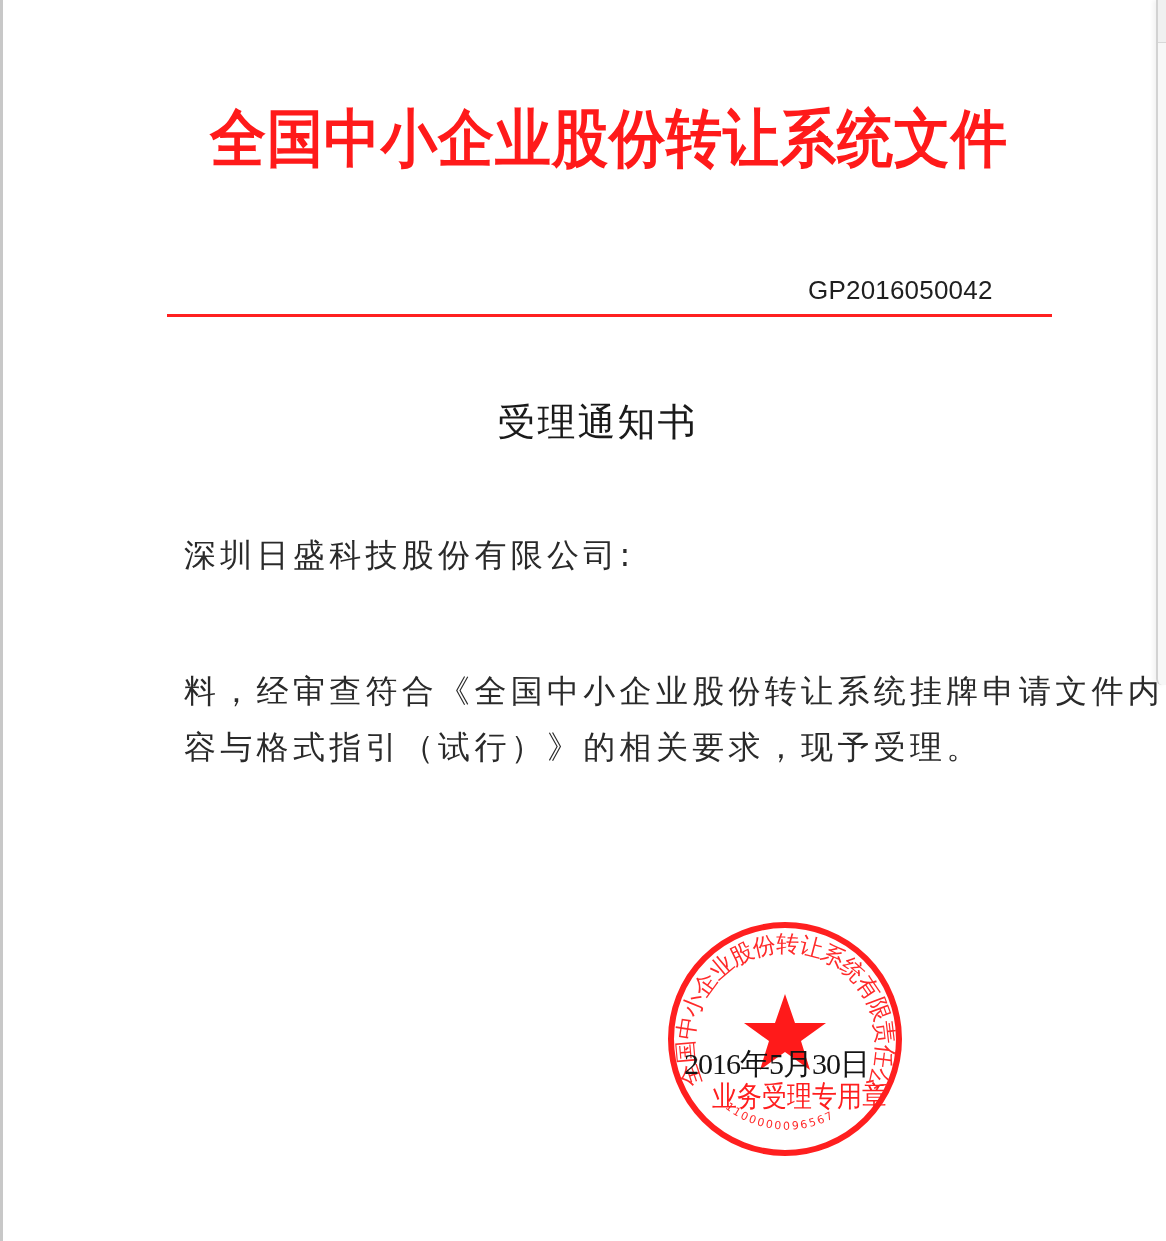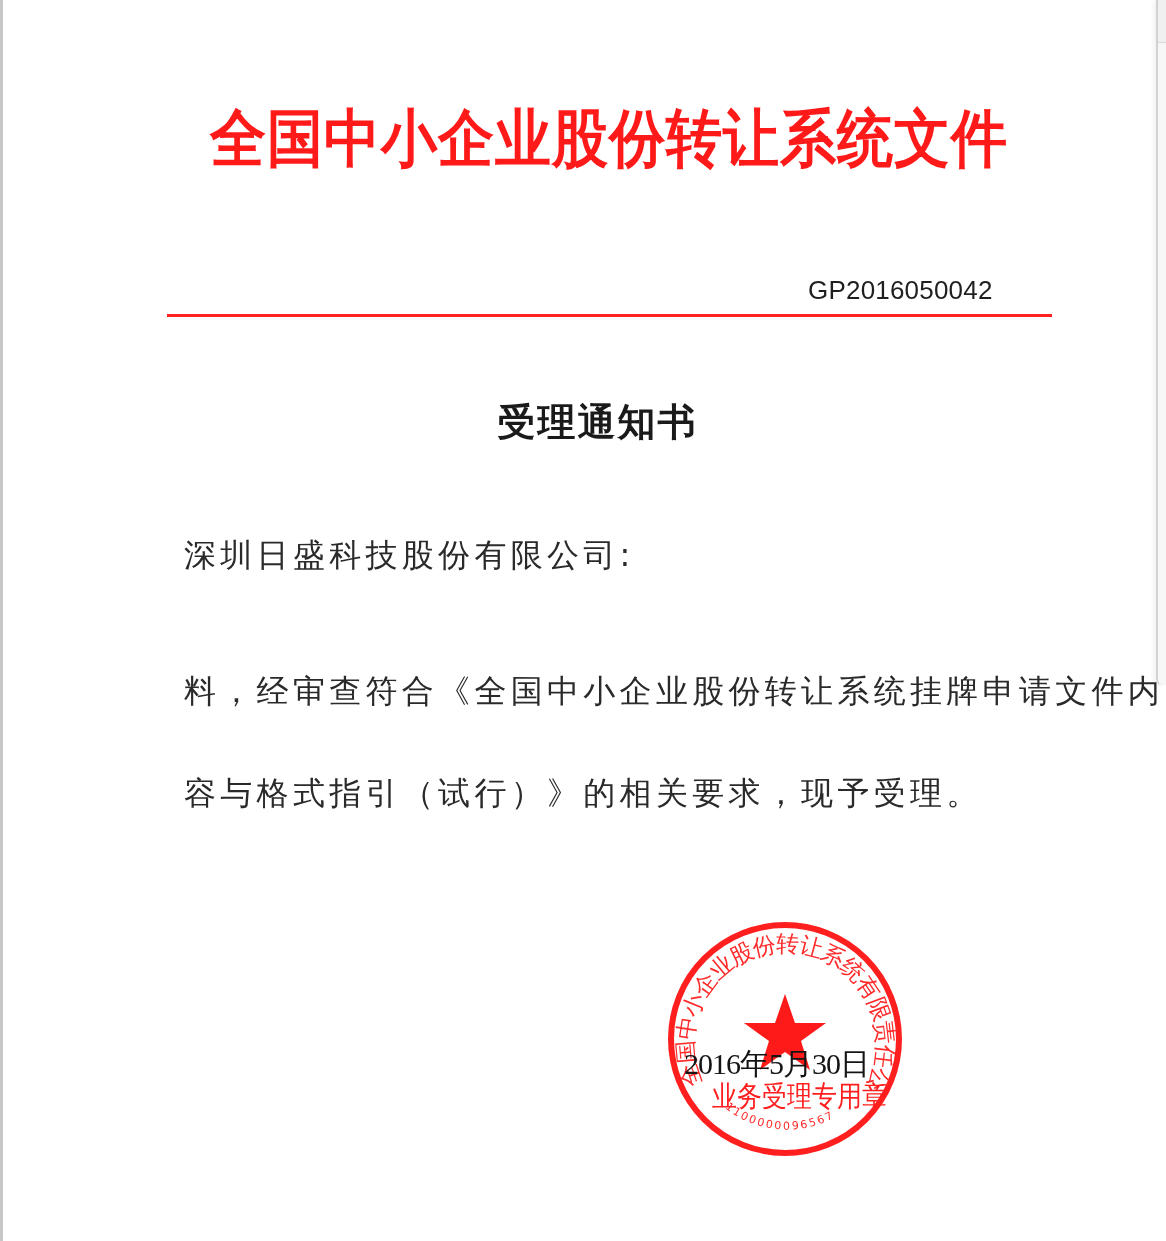--- a/index.html
+++ b/index.html
@@ -70,21 +70,21 @@
       left: 167px; top: 314px;
       width: 885px; height: 3px;
       background: #ff2020;
     }
     .notice-title {
       position: absolute;
       left: 490px; top: 398px;
       width: 215px;
       text-align: center;
       font-family: "DejaVu Serif", "Liberation Serif", serif;
-      font-weight: bold;
+      font-weight: normal;
       font-size: 38px;
       line-height: 48px;
       color: #1a1a1a;
       letter-spacing: 2px;
       white-space: nowrap;
     }
     .body-text {
       font-family: "DejaVu Sans", "Liberation Sans", sans-serif;
       font-size: 32px;
       color: #2a2a2a;
@@ -95,21 +95,21 @@
       position: absolute;
       left: 184px; top: 536px;
       line-height: 38px;
     }
     .para-line {
       position: absolute;
       line-height: 38px;
     }
     .line1 { left: 238px; top: 616px; }
     .line2 { left: 184px; top: 672px; }
-    .line3 { left: 184px; top: 728px; margin-top: 46px; }
+    .line3 { left: 184px; top: 728px; }
 
     .seal {
       position: absolute;
       left: 666px; top: 920px;
       width: 238px; height: 238px;
     }
     .seal svg { display: block; }
     .date-text {
       position: absolute;
       left: 684px; top: 1046px;

